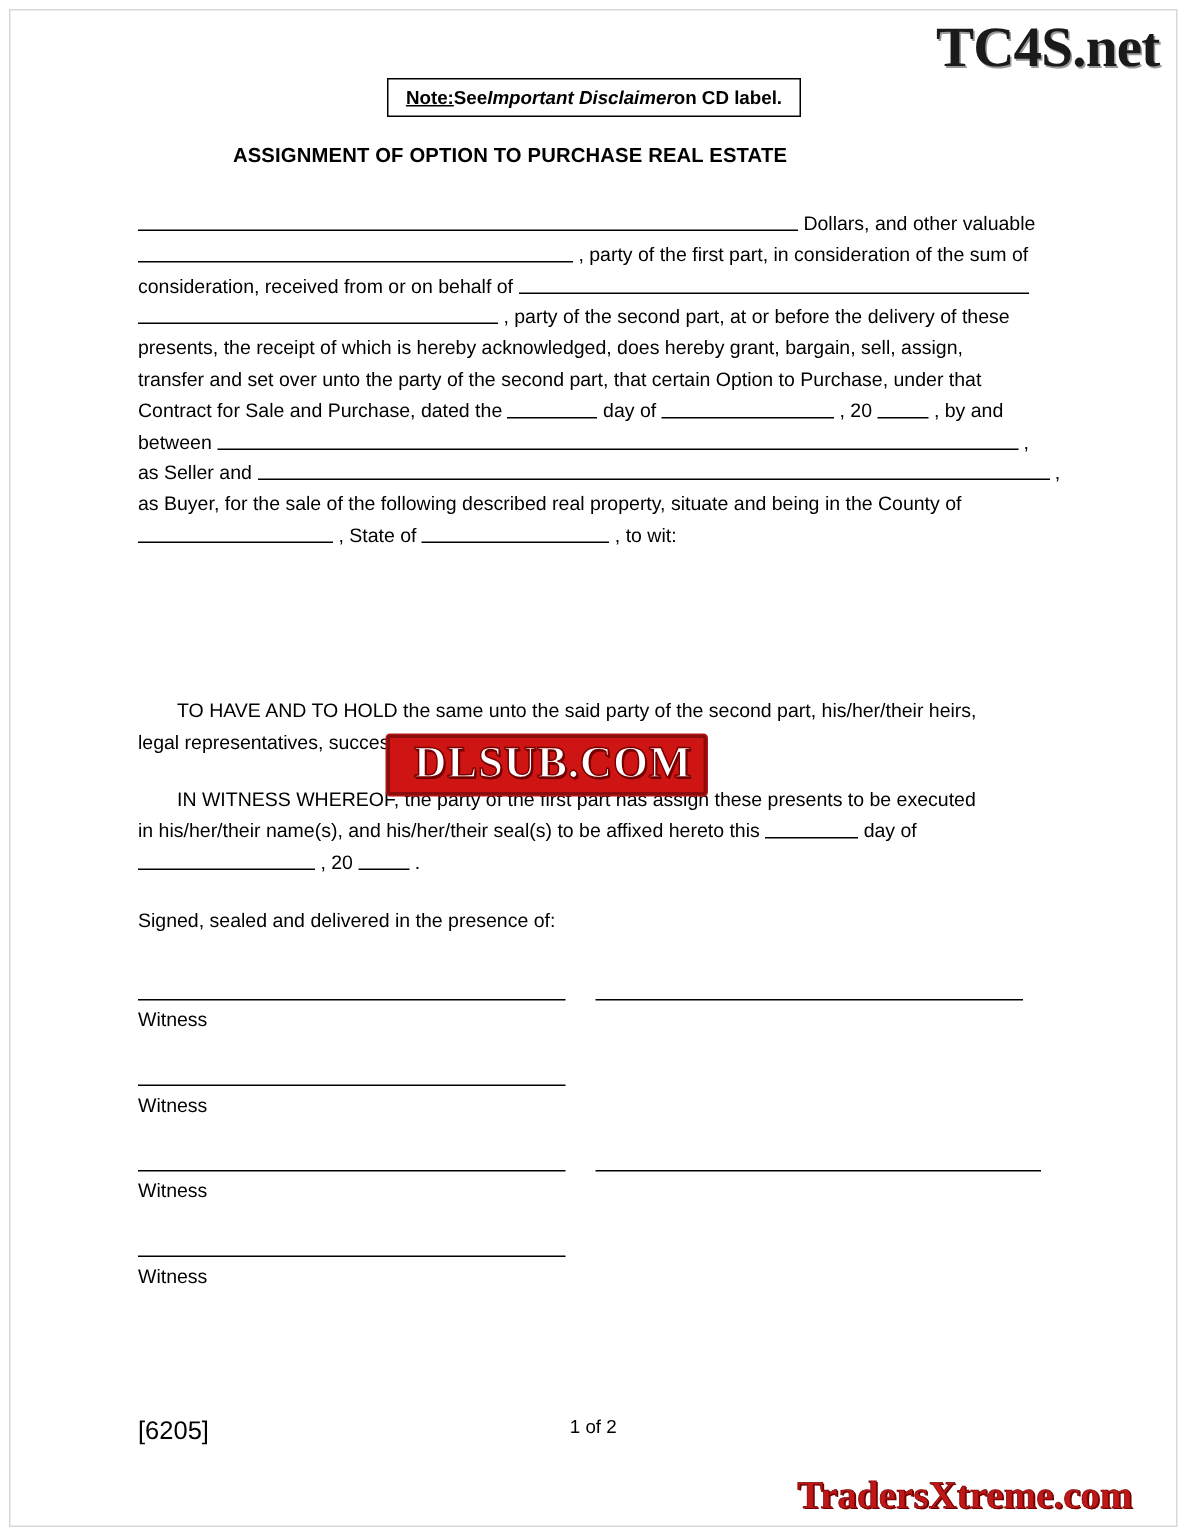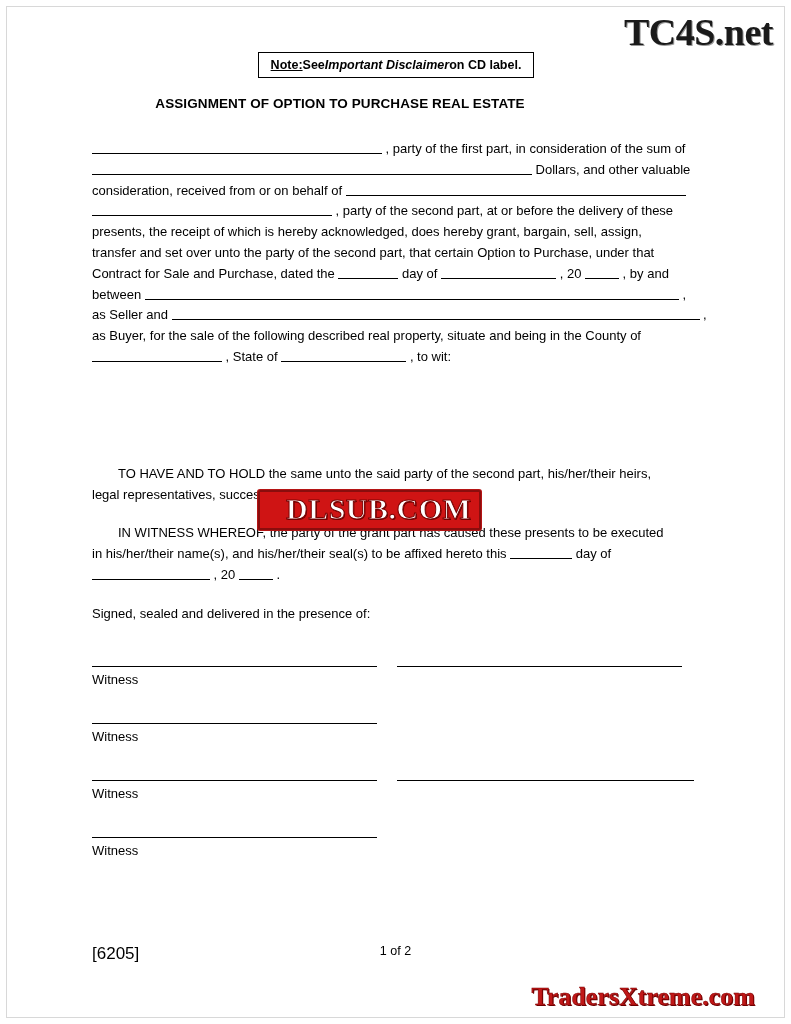--- a/index.html
+++ b/index.html
@@ -102,21 +102,21 @@
     left: 258px;
     top: 490px;
     font-family: "Liberation Serif", serif;
     font-weight: bold;
     font-size: 30px;
     letter-spacing: 0.5px;
     color: #d01010;
     background: #cf1414;
     color: #ffffff;
     -webkit-text-stroke: 1px #7a0000;
-    padding: 2px 8px 4px 26px;
+    padding: 2px 8px 4px 16px;
     border: 2px solid #8a0d0d;
     border-radius: 2px;
     box-shadow: 0 0 0 1px #b51414;
     text-shadow: 1px 1px 0 #6b0000;
     line-height: 1.0;
   }
 
   
   .sig-area { position: absolute; left: 92px; top: 648px; width: 615px; }
   .sig-row { position: relative; height: 57px; }
@@ -176,25 +176,25 @@
     <span class="em">Important Disclaimer</span>
     <span class="rest"> on CD label.</span>
   </div>
 
   <div class="doc-title">ASSIGNMENT OF OPTION TO PURCHASE REAL ESTATE</div>
 
   <div class="body-block">
 
 
     <p>
+      <span class="ln" style="width:440px"></span><span> Dollars, and other valuable</span>
+    </p>
+
+    <p>
       <span class="ln" style="width:290px"></span><span> , party of the first part, in consideration of the sum of</span>
-    </p>
-
-    <p>
-      <span class="ln" style="width:440px"></span><span> Dollars, and other valuable</span>
     </p>
 
     <p>
       <span>consideration, received from or on behalf of </span><span class="ln" style="width:340px"></span>
     </p>
 
     <p>
       <span class="ln" style="width:240px"></span><span> , party of the second part, at or before the delivery of these</span>
     </p>
 
@@ -222,21 +222,21 @@
     <div class="spacer-blank"></div>
 
     <p>
       <span class="indent"></span><span>TO HAVE AND TO HOLD the same unto the said party of the second part, his/her/their heirs,</span>
     </p>
     <p>legal representatives, successors and assigns forever.</p>
 
     <div class="para-gap"></div>
 
     <p>
-      <span class="indent"></span><span>IN WITNESS WHEREOF, the party of the grant part has caused these presents to be executed</span>
+      <span class="indent"></span><span>IN WITNESS WHEREOF, the party of the first part has assign these presents to be executed</span>
     </p>
     <p>
       <span>in his/her/their name(s), and his/her/their seal(s) to be affixed hereto this </span><span class="ln" style="width:62px"></span><span> day of</span>
     </p>
     <p>
       <span class="ln" style="width:118px"></span><span> , 20 </span><span class="ln" style="width:34px"></span><span> .</span>
     </p>
 
     <div class="para-gap"></div>
 

